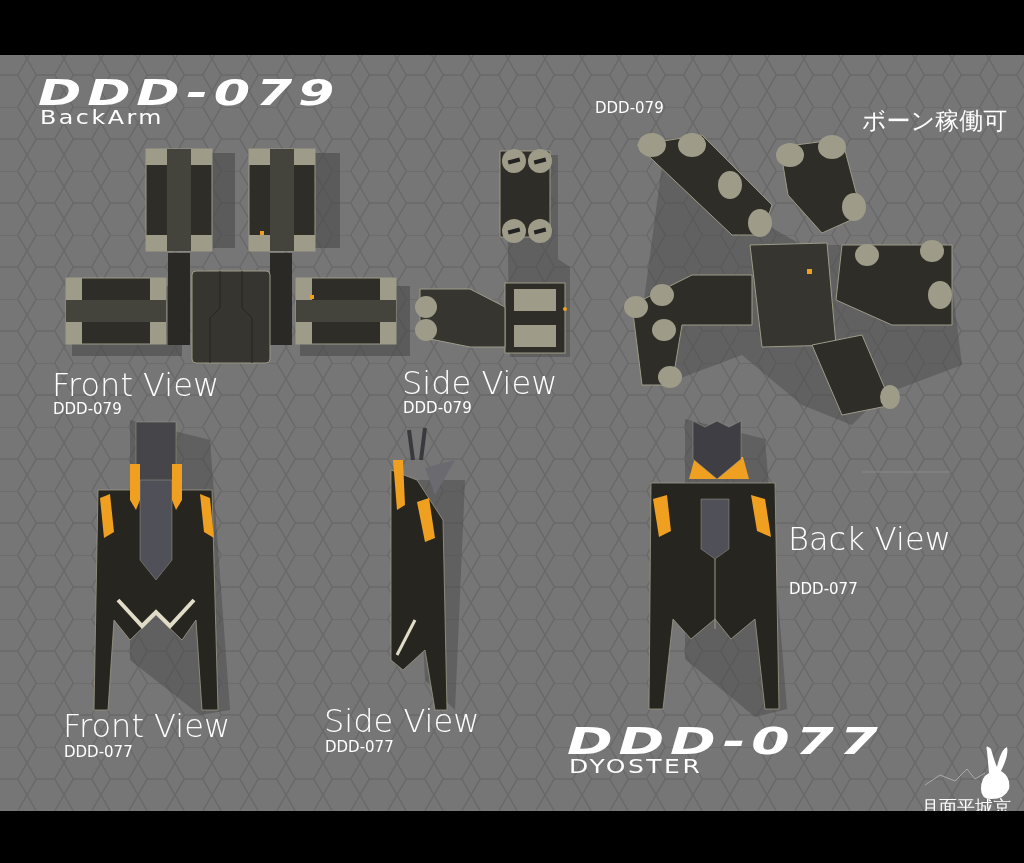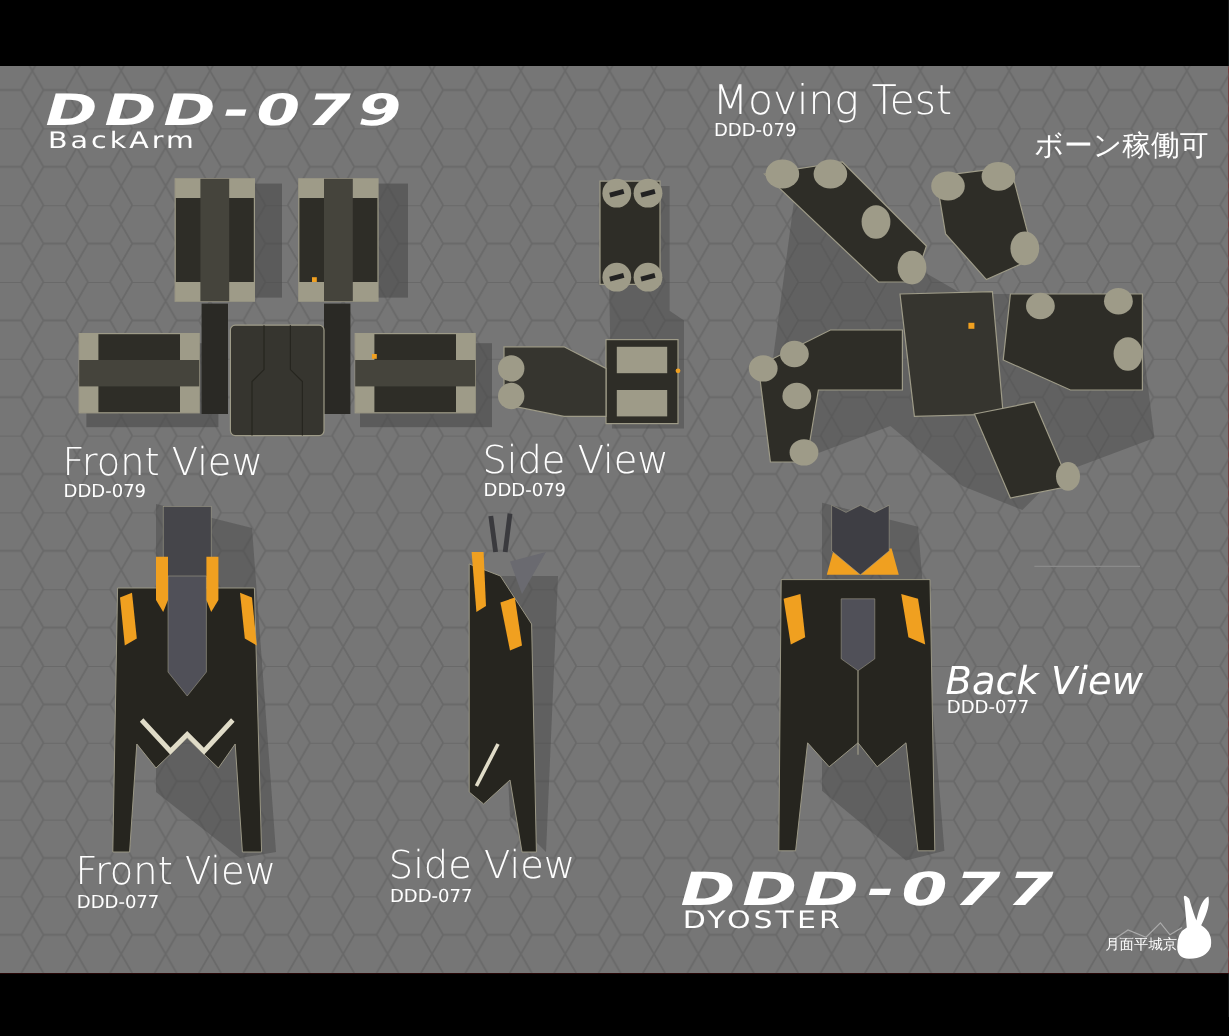--- a/index.html
+++ b/index.html
@@ -1,25 +1,25 @@
 <!DOCTYPE html>
 <html><head>
 <meta charset="utf-8">
 <style>
   html, body { margin:0; padding:0; }
   body { width:1024px; height:863px; background:#000; position:relative; overflow:hidden; font-family:"DejaVu Sans", sans-serif; }
-  .canvas { position:absolute; left:0; top:55px; width:1024px; height:756px; background:#b91c1c; overflow:hidden; }
+  .canvas { position:absolute; left:0; top:55px; width:1024px; height:756px; background:#14532d; overflow:hidden; }
   .hex-bg { position:absolute; inset:0; }
   .abs { position:absolute; }
   .logo-big { font-family:"DejaVu Sans", sans-serif; font-weight:bold; font-style:italic; color:#fff; letter-spacing:4px; transform:scaleX(1.45); transform-origin:left top; line-height:1; }
   .logo-sub { font-family:"DejaVu Sans", sans-serif; color:#fff; letter-spacing:2px; transform:scaleX(1.25); transform-origin:left top; line-height:1; }
   .view-title { color:#fff; font-family:"DejaVu Sans", sans-serif; font-weight:300; line-height:1; white-space:nowrap; }
   .view-sub { color:#fff; font-family:"DejaVu Sans", sans-serif; font-size:15px; line-height:1; white-space:nowrap; }
   .jp { color:#fff; font-family:"DejaVu Sans", sans-serif; font-size:24px; white-space:nowrap; }
-  .rabbit-text { color:#fff; font-family:"DejaVu Serif", serif; font-size:12px; white-space:nowrap; }
+  .rabbit-text { color:#fff; font-family:"DejaVu Serif", serif; font-size:18px; white-space:nowrap;margin-top:16px; }
   svg.art { position:absolute; overflow:visible; }
 </style>
 </head>
 <body>
 
 <div class="canvas">
 
   <svg class="hex-bg" width="1024" height="756">
     <defs>
       <pattern id="hex" width="74" height="64" patternUnits="userSpaceOnUse" patternTransform="translate(-10,-12)">
@@ -31,21 +31,20 @@
       </pattern>
     </defs>
     <rect width="1024" height="756" fill="#767676"></rect>
     <rect width="1024" height="756" fill="url(#hex2)"></rect>
     <line x1="862" y1="417" x2="950" y2="417" stroke="#8a8a8a" stroke-width="1"></line>
   </svg>
 
   <div class="abs logo-big" style="left:38px; top:20px; font-size:36px;">DDD-079</div>
   <div class="abs logo-sub" style="left:40px; top:53px; font-size:19px;">BackArm</div>
 
-  <div class="abs view-title" style="left:594px; top:12px; font-size:34px;">Moving Test</div>
   <div class="abs view-sub" style="left:595px; top:46px;">DDD-079</div>
   <div class="abs jp" style="left:862px; top:50px;">ボーン稼働可</div>
 
   <svg class="art" style="left:60px; top:88px;" width="340" height="230">
     <g fill="#4a4a4a" opacity="0.6">
       <rect x="95" y="10" width="80" height="95"></rect>
         <rect x="200" y="10" width="80" height="95"></rect>
       <rect x="12" y="143" width="110" height="70"></rect>
         <rect x="240" y="143" width="110" height="70"></rect>
     </g>
@@ -165,21 +164,21 @@
     <path d="M40 0 L120 20 L142 290 L110 298 L40 240 Z" fill="#4a4a4a" opacity="0.5"></path>
     <path d="M44 60 L104 60 L98 38 L50 38 Z" fill="#f0a020"></path>
     <path d="M48 2 L60 8 L72 2 L84 8 L96 2 L96 40 L72 60 L48 40 Z" fill="#3e3e44" stroke="#9e9b88" stroke-width="0.5"></path>
     <path d="M6 64 L130 64 L134 290 L120 290 L110 200 L86 220 L70 200 L46 220 L28 200 L18 290 L4 290 Z" fill="#26251f" stroke="#9e9b88" stroke-width="0.8"></path>
     <path d="M56 80 L84 80 L84 130 L70 140 L56 130 Z" fill="#505058" stroke="#9e9b88" stroke-width="0.5"></path>
     <line x1="70" y1="140" x2="70" y2="210" stroke="#9e9b88" stroke-width="1"></line>
     <path d="M8 80 L22 76 L26 112 L14 118 Z" fill="#f0a020"></path>
     <path d="M106 76 L120 80 L126 118 L112 112 Z" fill="#f0a020"></path>
   </svg>
 
-  <div class="abs view-title" style="left:788px; top:496px; font-size:32px;font-style:italic;">Back View</div>
+  <div class="abs view-title" style="left:788px; top:468px; font-size:32px;">Back View</div>
   <div class="abs view-sub" style="left:789px; top:527px;">DDD-077</div>
   <div class="abs view-title" style="left:63px; top:655px; font-size:32px;">Front View</div>
   <div class="abs view-sub" style="left:64px; top:690px;">DDD-077</div>
   <div class="abs view-title" style="left:324px; top:650px; font-size:32px;">Side View</div>
   <div class="abs view-sub" style="left:325px; top:685px;">DDD-077</div>
 
   <div class="abs logo-big" style="left:567px; top:667px; font-size:38px;">DDD-077</div>
   <div class="abs logo-sub" style="left:569px; top:701px; font-size:20px;">DYOSTER</div>
 
   <svg class="art" style="left:915px; top:690px;" width="100" height="60">

